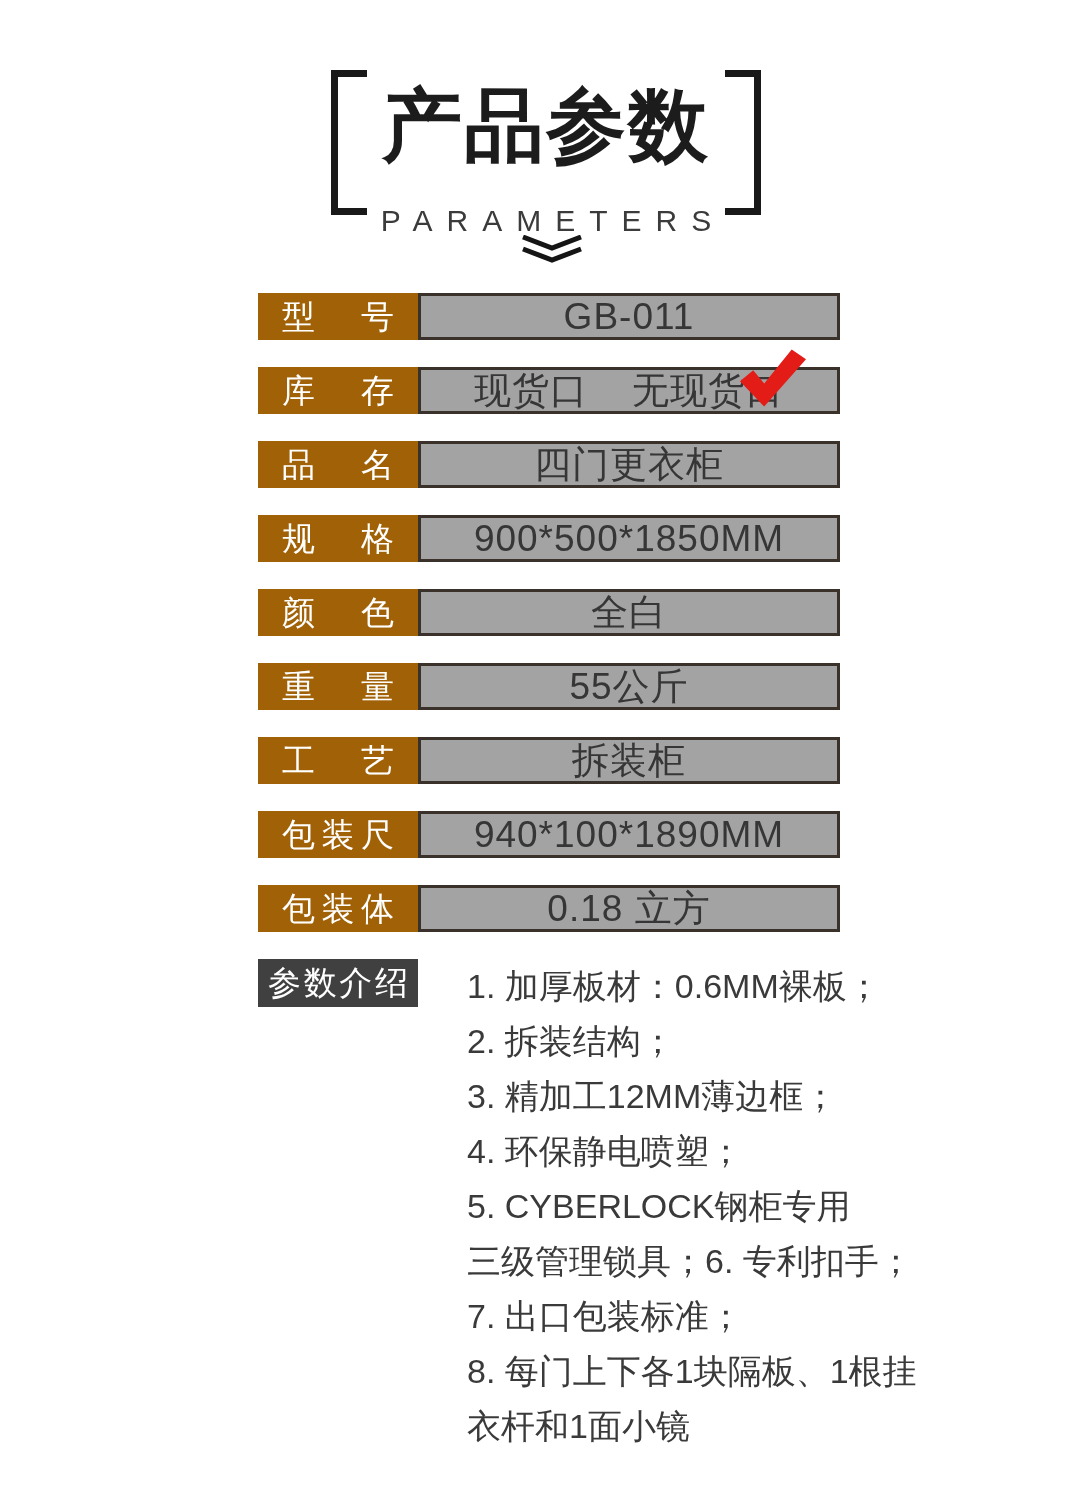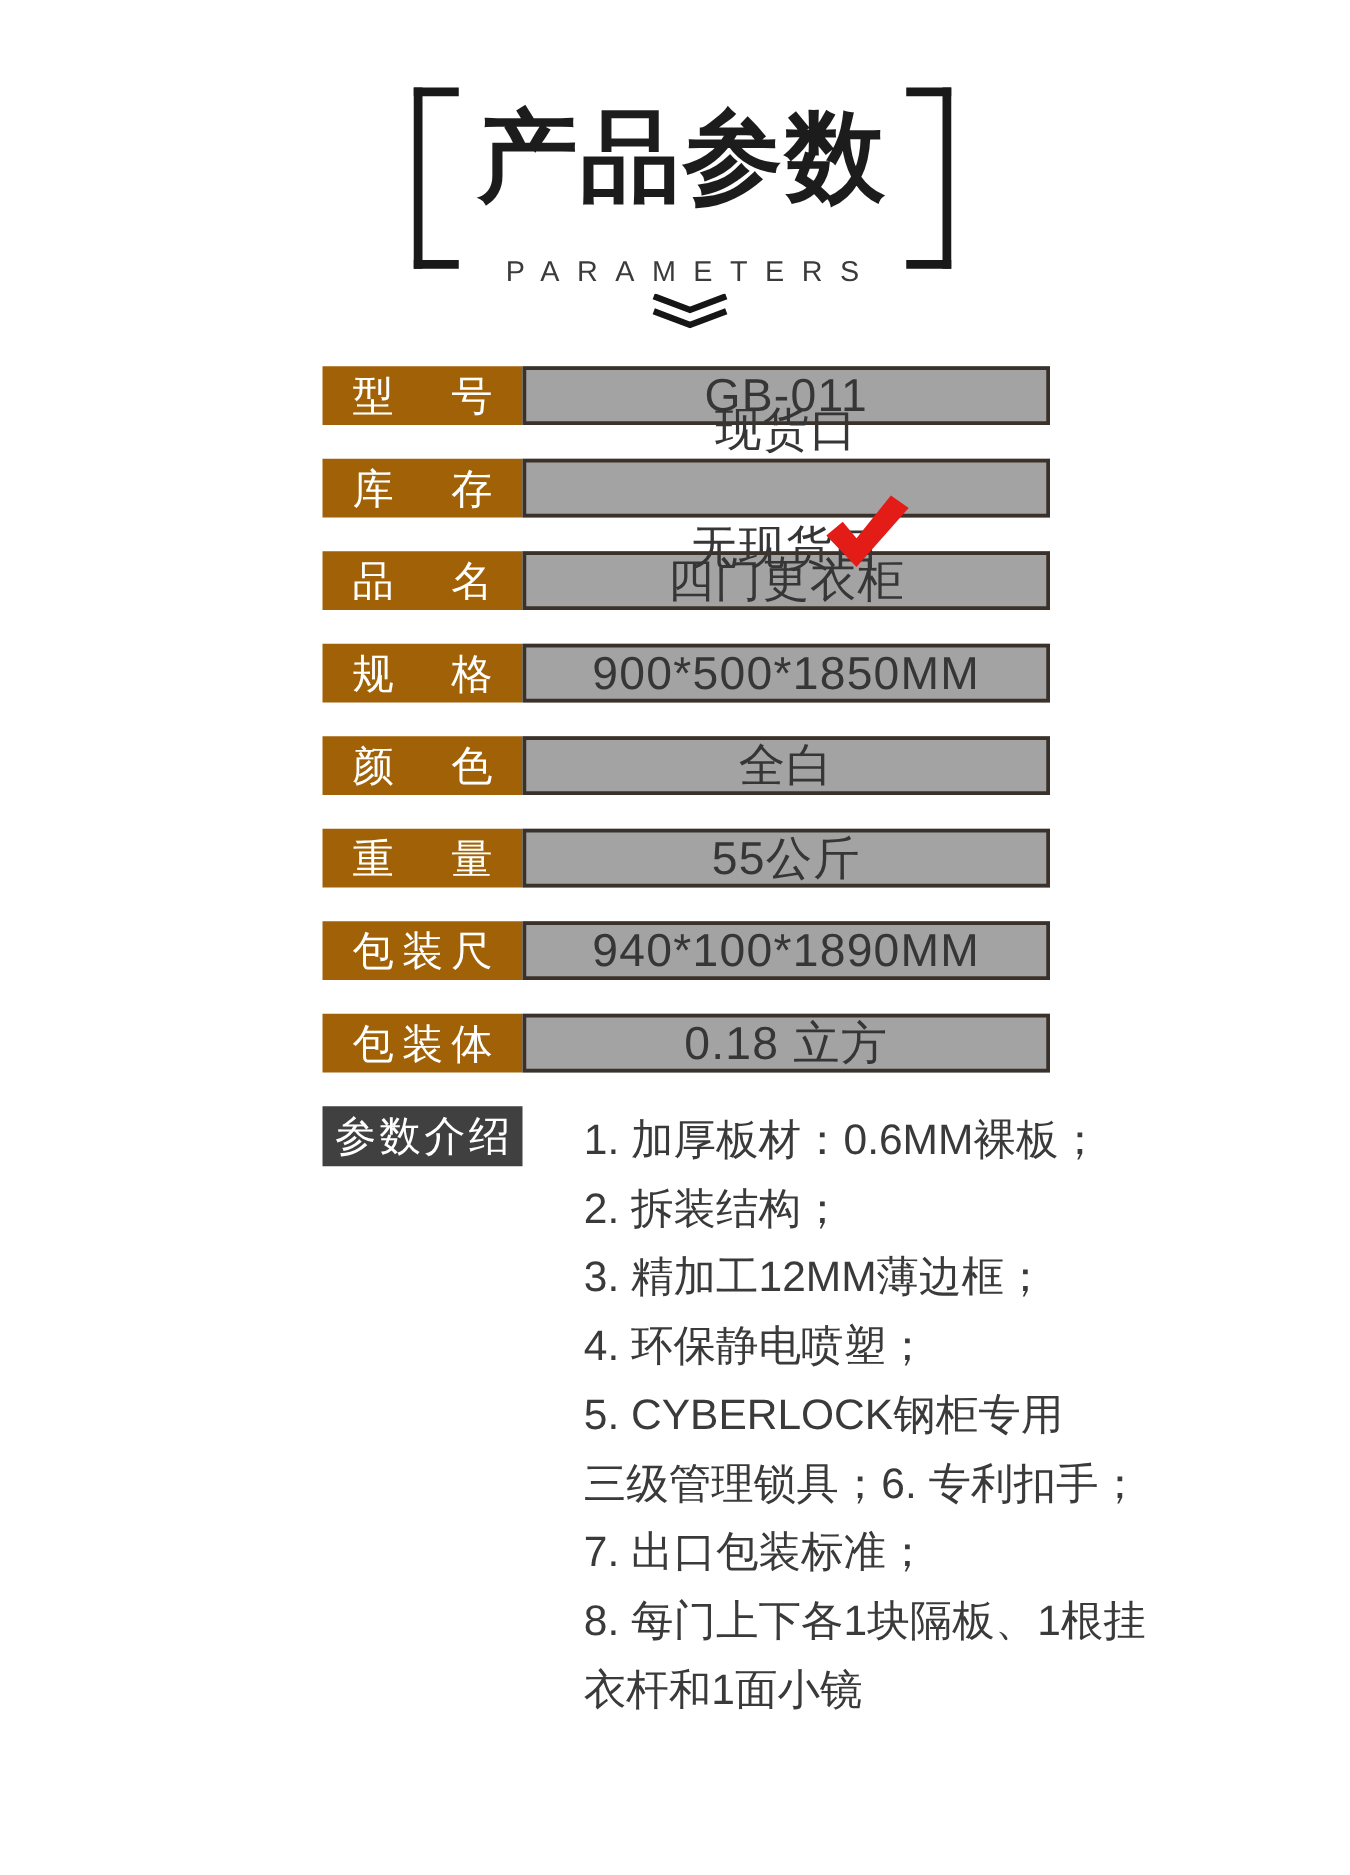--- a/index.html
+++ b/index.html
@@ -8,32 +8,32 @@
 
   
   .header { padding-top:70px;padding-left:12px; }
   .title-wrap { position:relative; width:430px; height:147px; margin:0 auto; }
   .bracket { position:absolute; top:0; width:36px; height:145px; }
   .bracket.left  { left:0;  border-left:7px solid #191919;  border-top:7px solid #191919; border-bottom:7px solid #191919; }
   .bracket.right { right:0; border-right:7px solid #191919; border-top:7px solid #191919; border-bottom:7px solid #191919; }
   .main-title { position:absolute; top:16px; left:0; width:100%; text-align:center;
     font-size:80px; font-weight:700; color:#1c1c1c; letter-spacing:2px; line-height:1; }
   .sub-title { position:absolute; top:134px; left:0; width:100%; text-align:center;
-    font-size:23px; color:#3b3b3b; letter-spacing:14px; text-indent:14px; font-weight:500; }
+    font-size:30px; color:#3b3b3b; letter-spacing:14px; text-indent:14px; font-weight:500; }
   .chevron-box { width:1080px; text-align:center; margin-top:18px; line-height:0; }
 
   
   .spec-table { margin:30px 0 0 258px; width:582px; }
   .spec-row { display:flex; height:47px; margin-bottom:27px; }
   .row-label { flex:none; width:160px; background:#a16207; color:#ffffff;
     font-size:33px; line-height:47px; padding:0 24px;
     text-align:justify; text-align-last:justify; }
   .row-value { flex:1; background:#a3a3a3; border:3px solid #3a322a; color:#363636;
     font-size:37px; letter-spacing:1px; display:flex; align-items:center; justify-content:center; }
-  .stock-value { gap:44px;flex-direction:column; }
+  .stock-value { gap:44px; }
   .stock-opt { position:relative; white-space:nowrap; }
   .check-icon-svg { position:absolute; width:66px; height:58px; right:-22px; top:-17px; pointer-events:none; }
 
   
   .intro { display:flex; margin-left:258px; width:720px; align-items:flex-start; }
   .intro-label { flex:none; width:160px; height:48px; background:#404040; color:#ffffff;
     font-size:33px; line-height:48px; padding:0 10px;
     text-align:justify; text-align-last:justify; }
   .intro-lines { margin-left:49px; font-size:34px; line-height:55px; color:#3a3a3a; padding-top:0px; }
 </style>
@@ -88,20 +88,24 @@
   <div class="spec-row">
     <div class="row-label">颜色</div>
     <div class="row-value">全白</div>
   </div>
 
   <div class="spec-row">
     <div class="row-label">重量</div>
     <div class="row-value">55公斤</div>
   </div>
 
+  <div class="spec-row">
+    <div class="row-label">工艺</div>
+    <div class="row-value">拆装柜</div>
+  </div>
 
   <div class="spec-row">
     <div class="row-label">包装尺寸</div>
     <div class="row-value">940*100*1890MM</div>
   </div>
 
   <div class="spec-row">
     <div class="row-label">包装体积</div>
     <div class="row-value">0.18 立方</div>
   </div>

